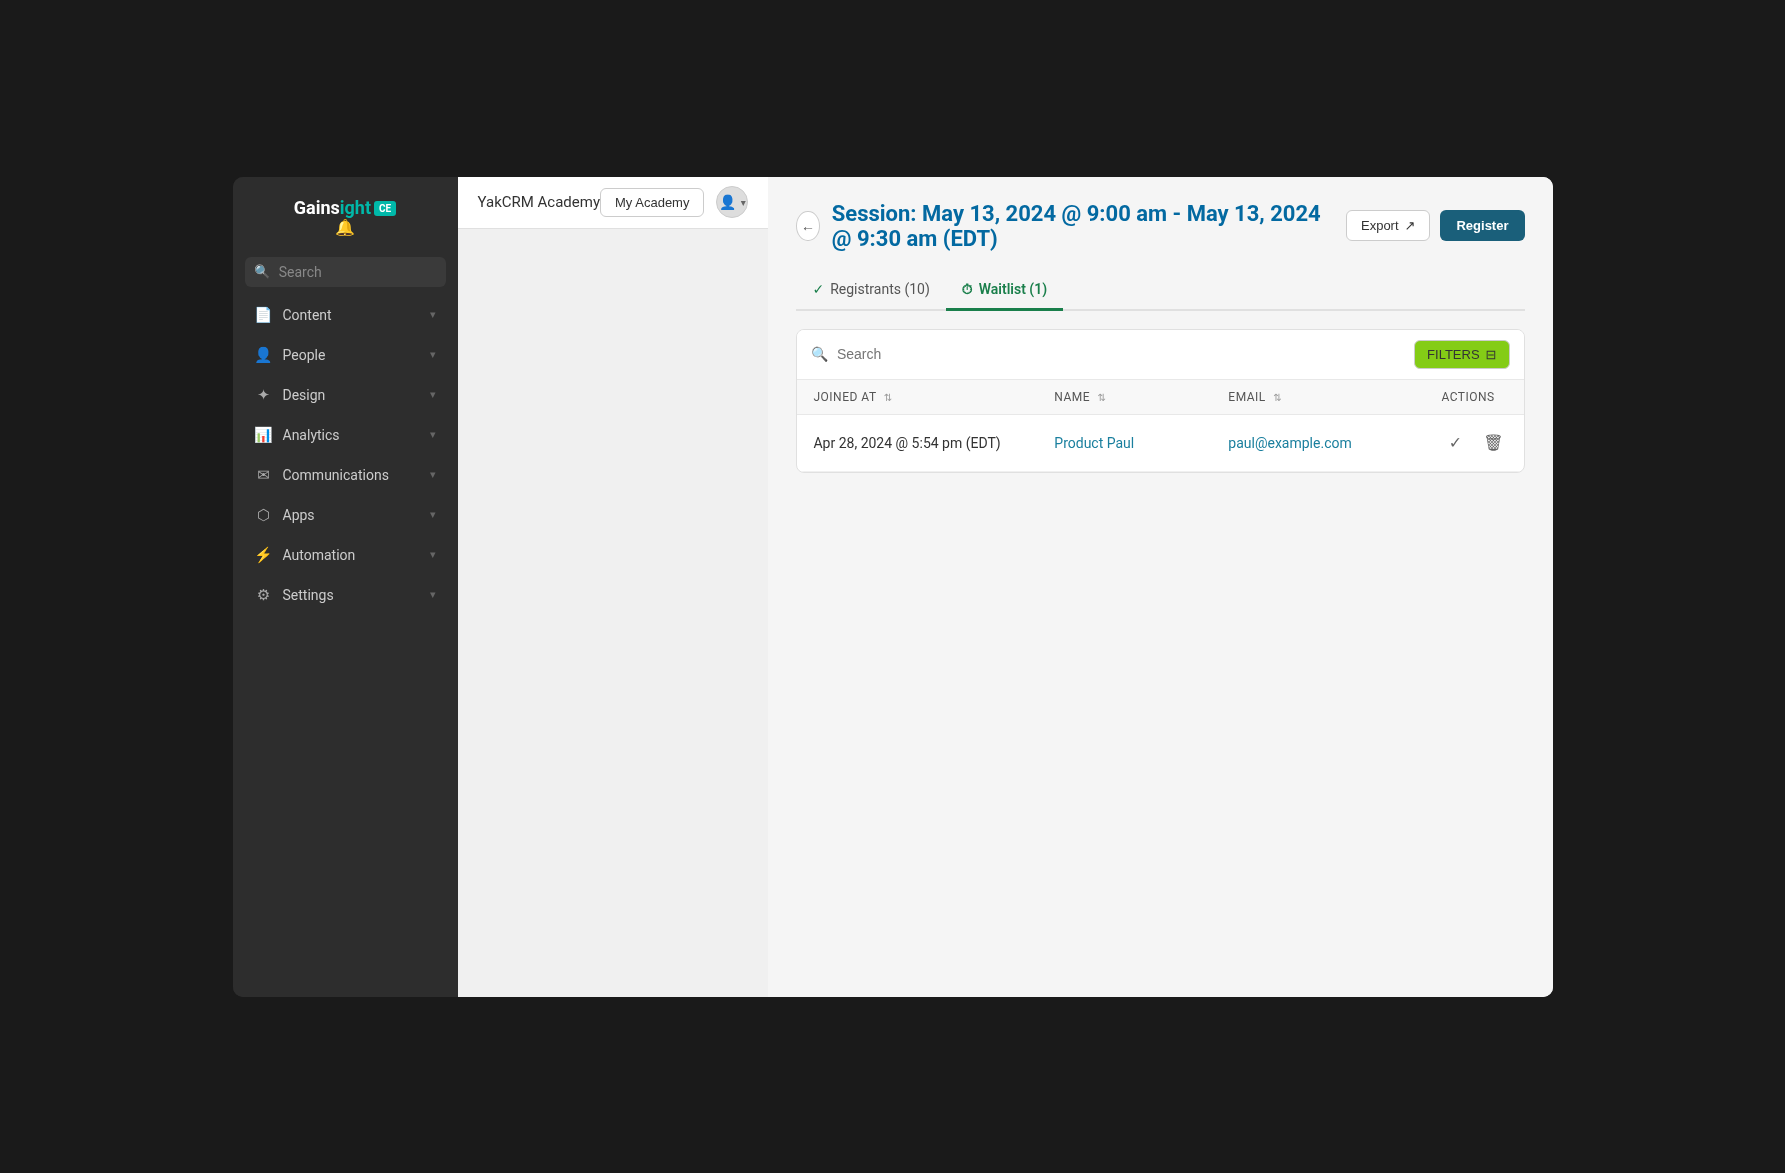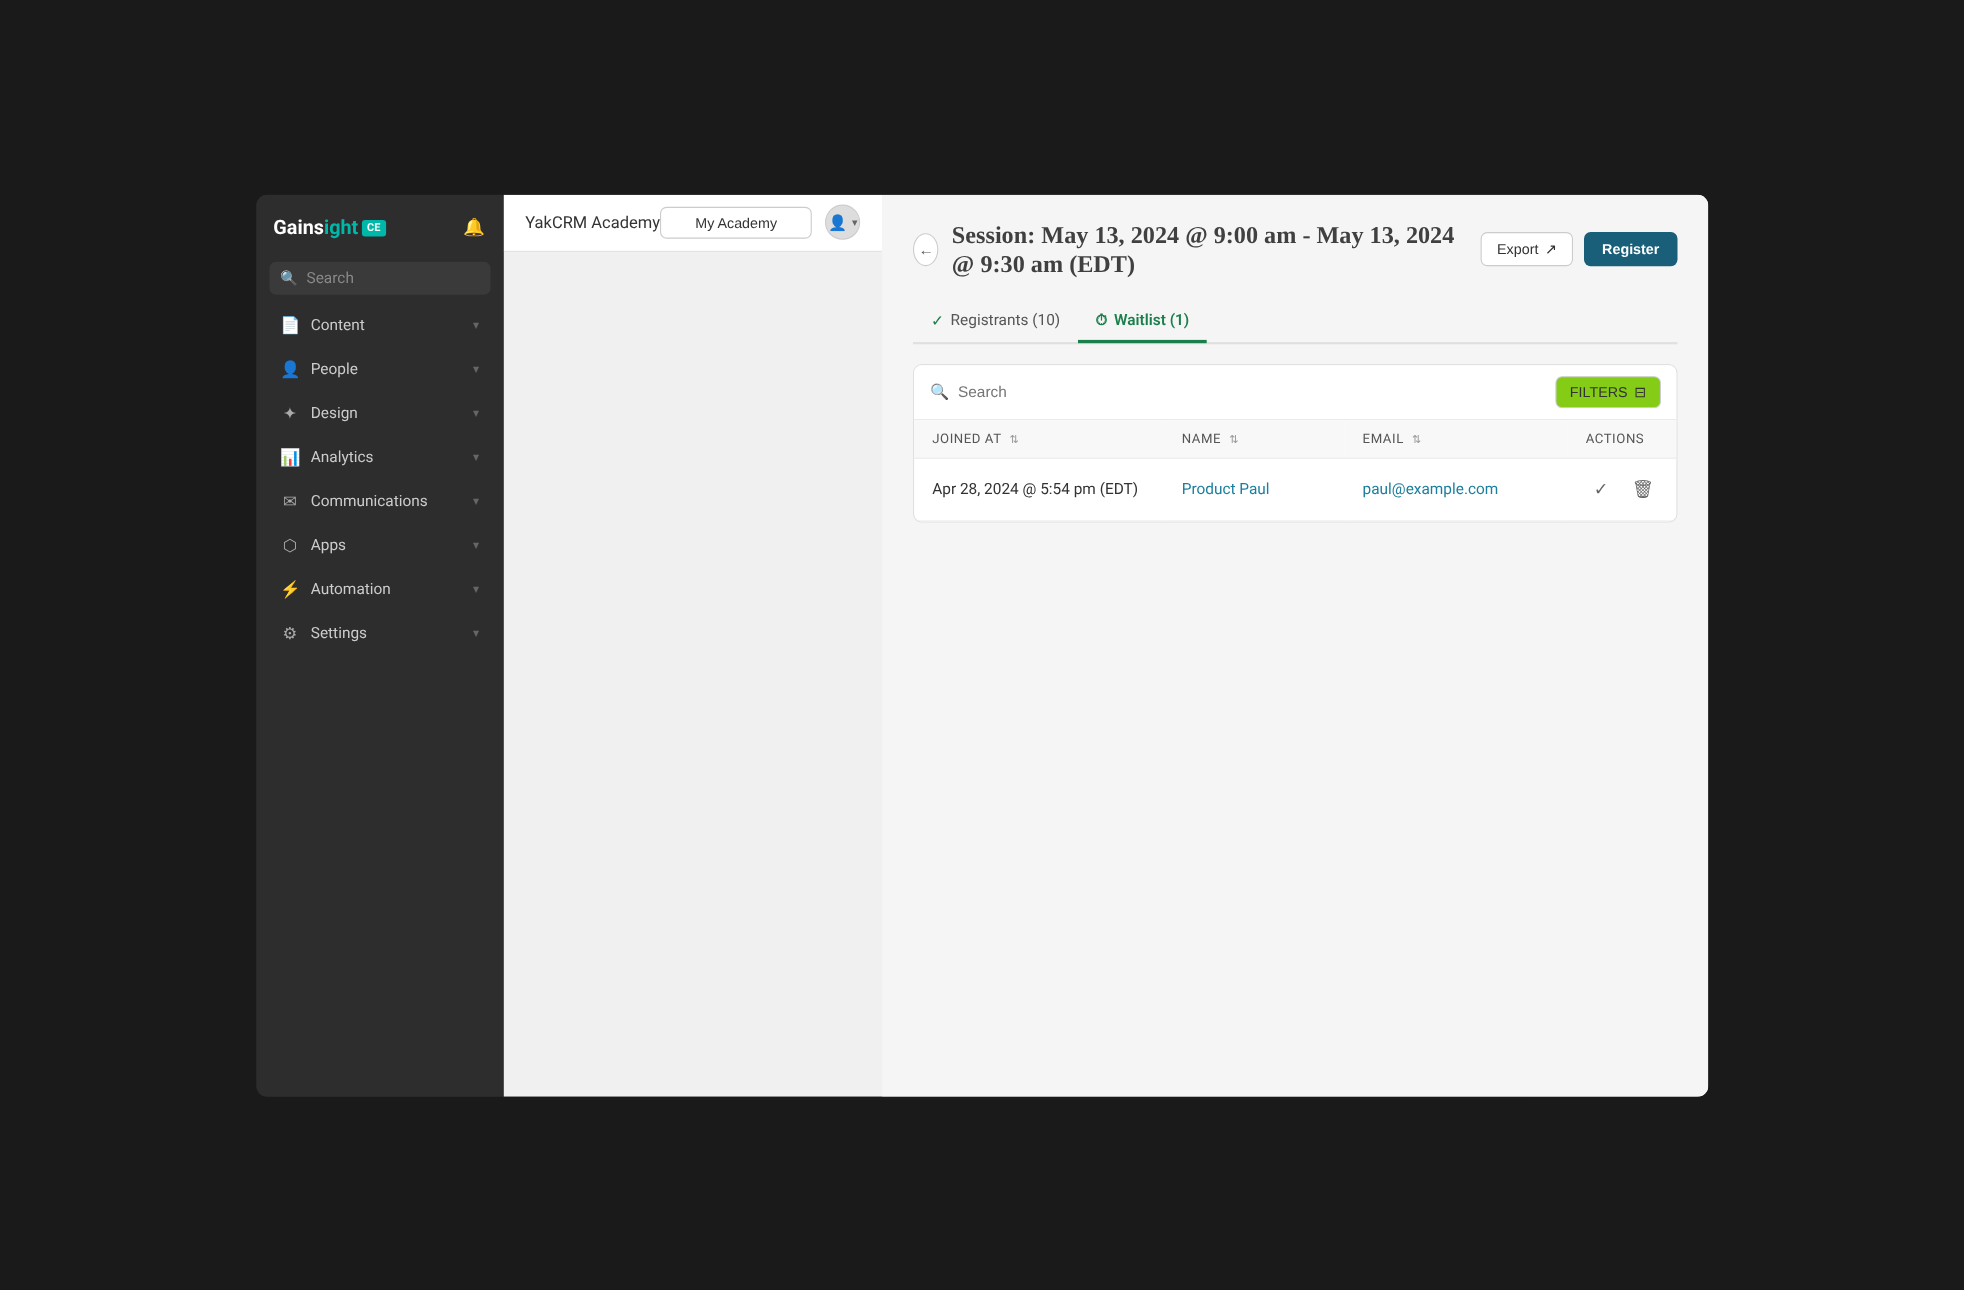--- a/index.html
+++ b/index.html
@@ -32,21 +32,23 @@
       width: 225px;
       background: #2d2d2d;
       display: flex;
       flex-direction: column;
       padding: 12px 0;
       flex-shrink: 0;
     }
     .sidebar-logo {
       padding: 8px 16px 16px 16px;
       display: flex;
+      align-items: center;
       justify-content: space-between;
+      flex-direction: column;
     }
     .logo-text {
       font-size: 18px;
       font-weight: 700;
       color: #fff;
     }
     .logo-text span.teal { color: #00b8a9; }
     .logo-text span.ce {
       background: #00b8a9;
       color: #fff;
@@ -116,21 +118,21 @@
     }
     .topbar-right {
       display: flex;
       align-items: center;
       gap: 12px;
     }
     .my-academy-btn {
       border: 1px solid #ccc;
       background: #fff;
       border-radius: 6px;
-      padding: 6px 31px;
+      padding: 6px 14px;
       font-size: 13px;
       color: #333;
       cursor: pointer;
     }
     .user-avatar-btn {
       width: 32px;
       height: 32px;
       border-radius: 50%;
       background: #ddd;
       display: flex;
@@ -170,22 +172,21 @@
       display: flex;
       align-items: center;
       justify-content: center;
       cursor: pointer;
       font-size: 14px;
       color: #555;
     }
     .page-title {
       font-size: 22px;
       font-weight: 700;
-      color: #404040;
-      font-family: Liberation Serif, serif;
+      color: #0369a1;
     }
     .page-header-actions {
       display: flex;
       align-items: center;
       gap: 10px;
       margin-left: 12px;
     }
     .export-btn {
       border: 1px solid #ccc;
       background: #fff;

